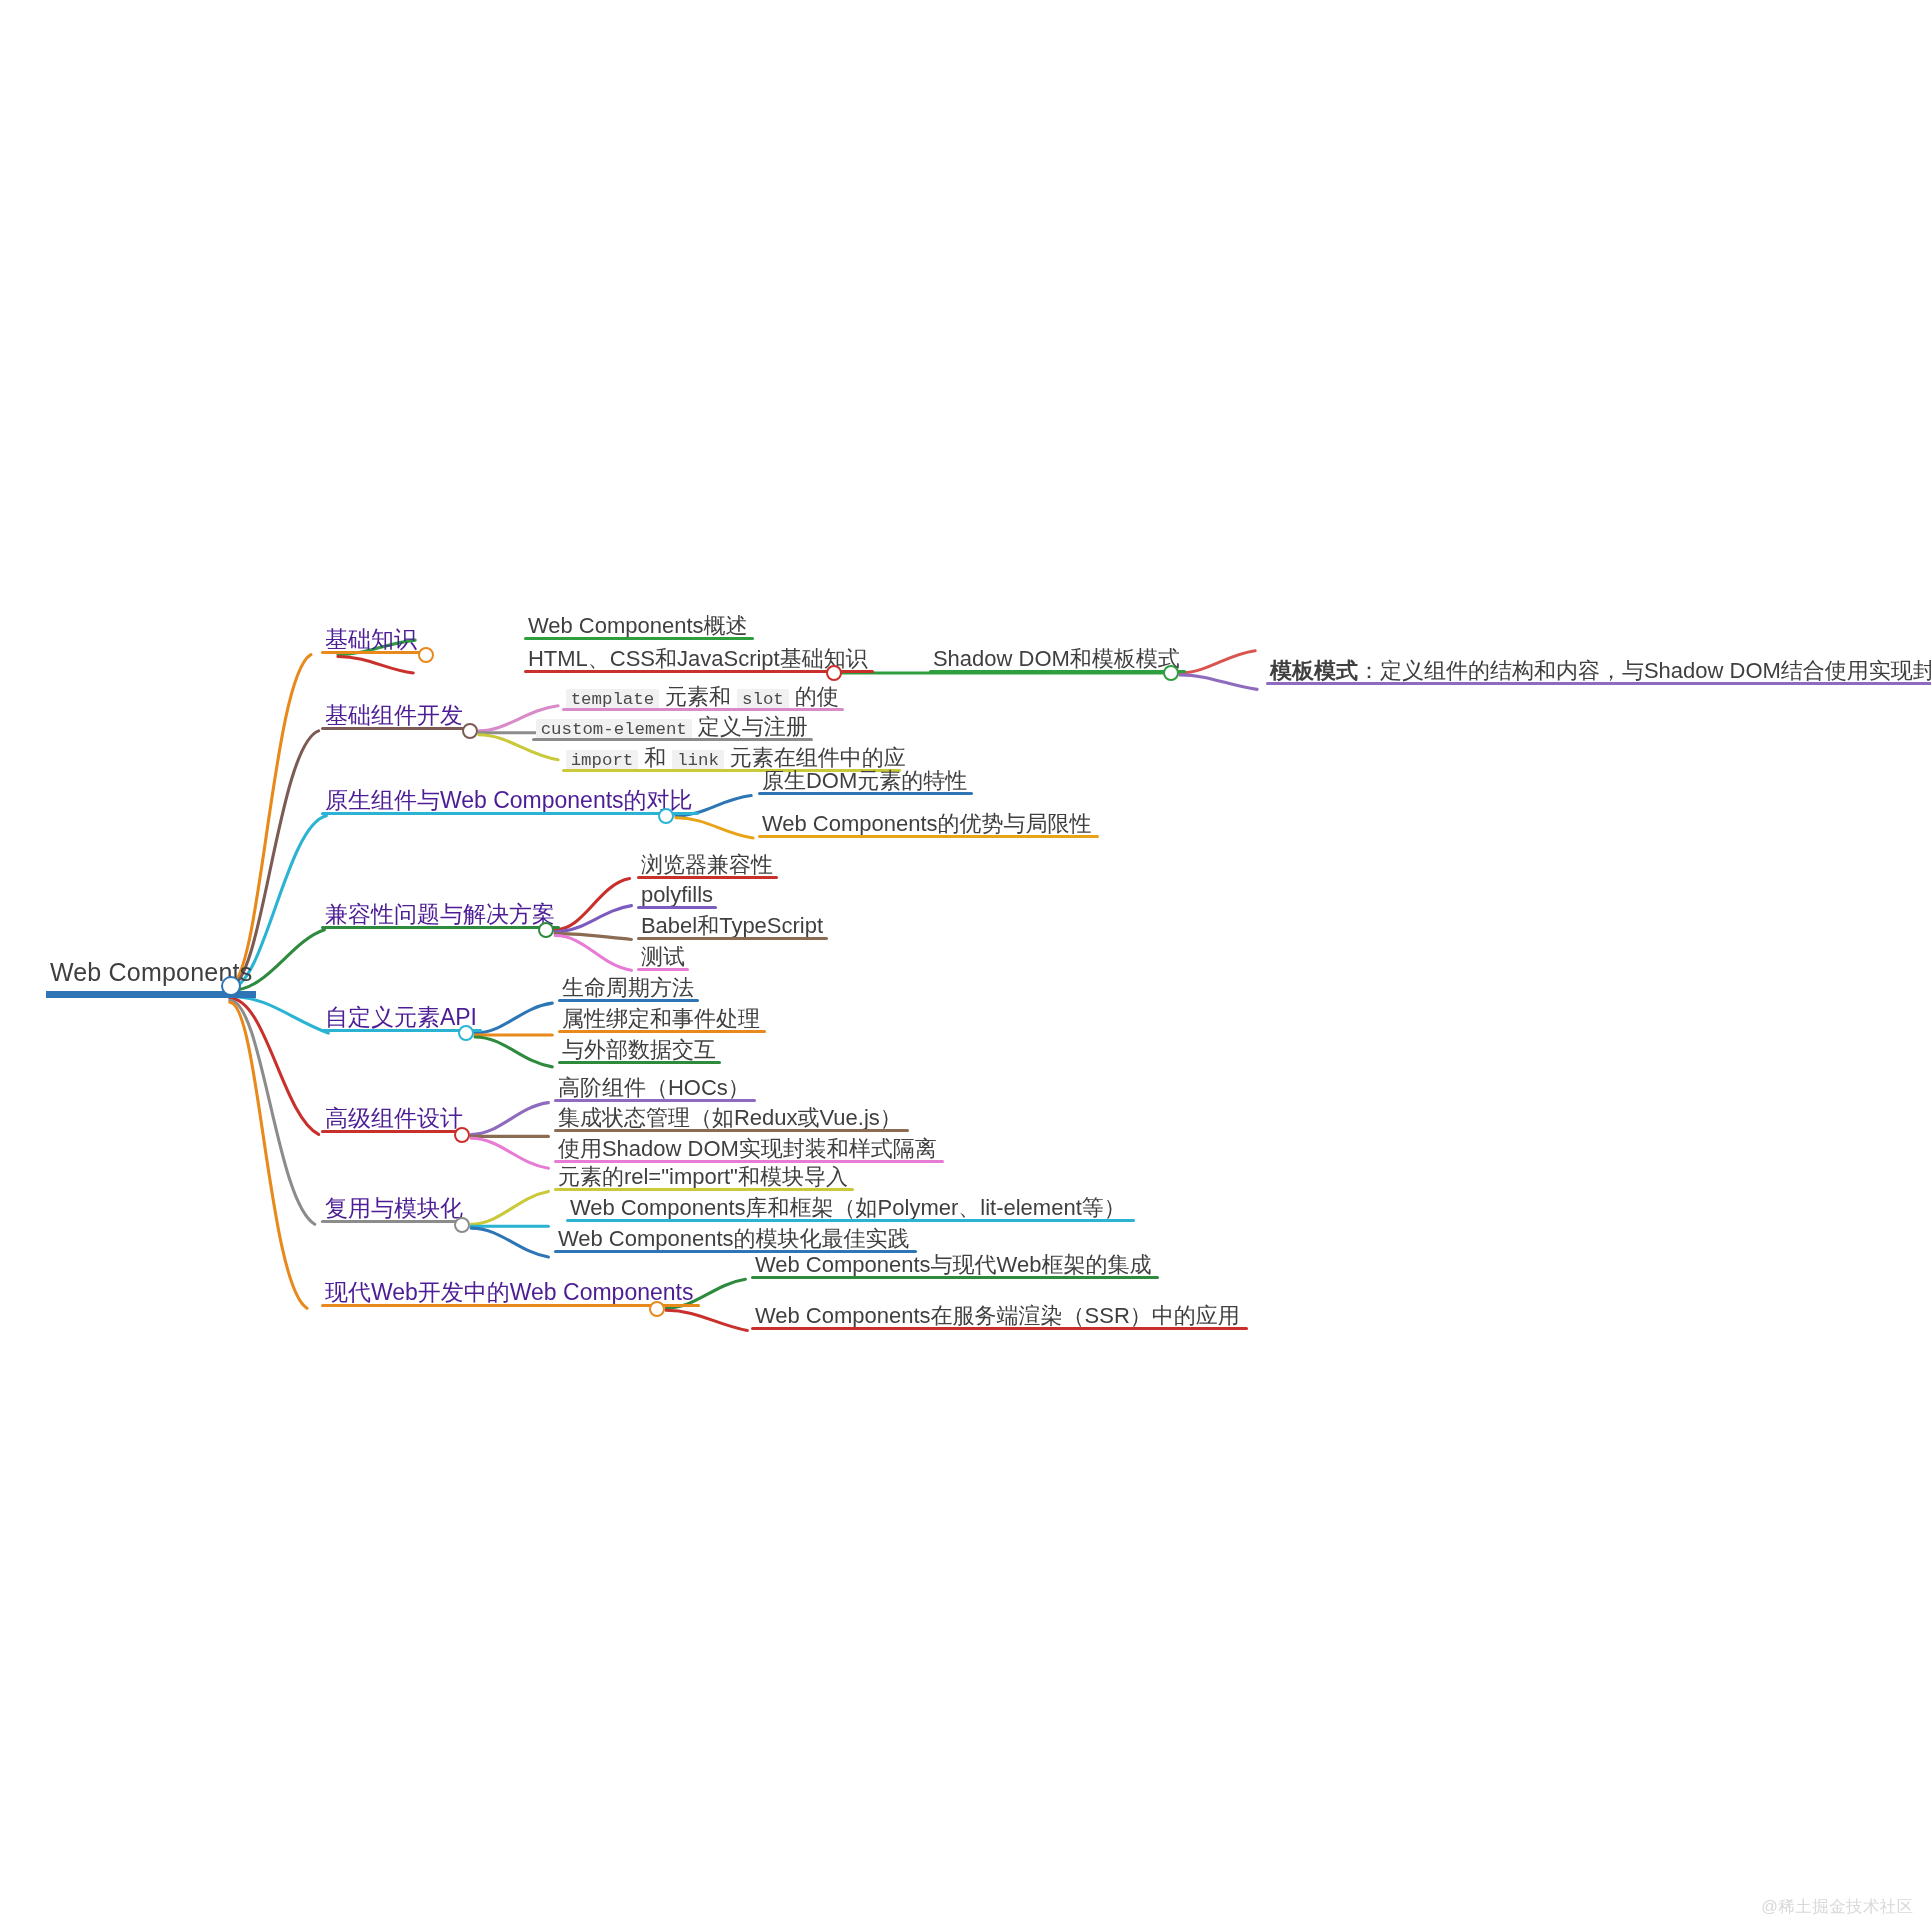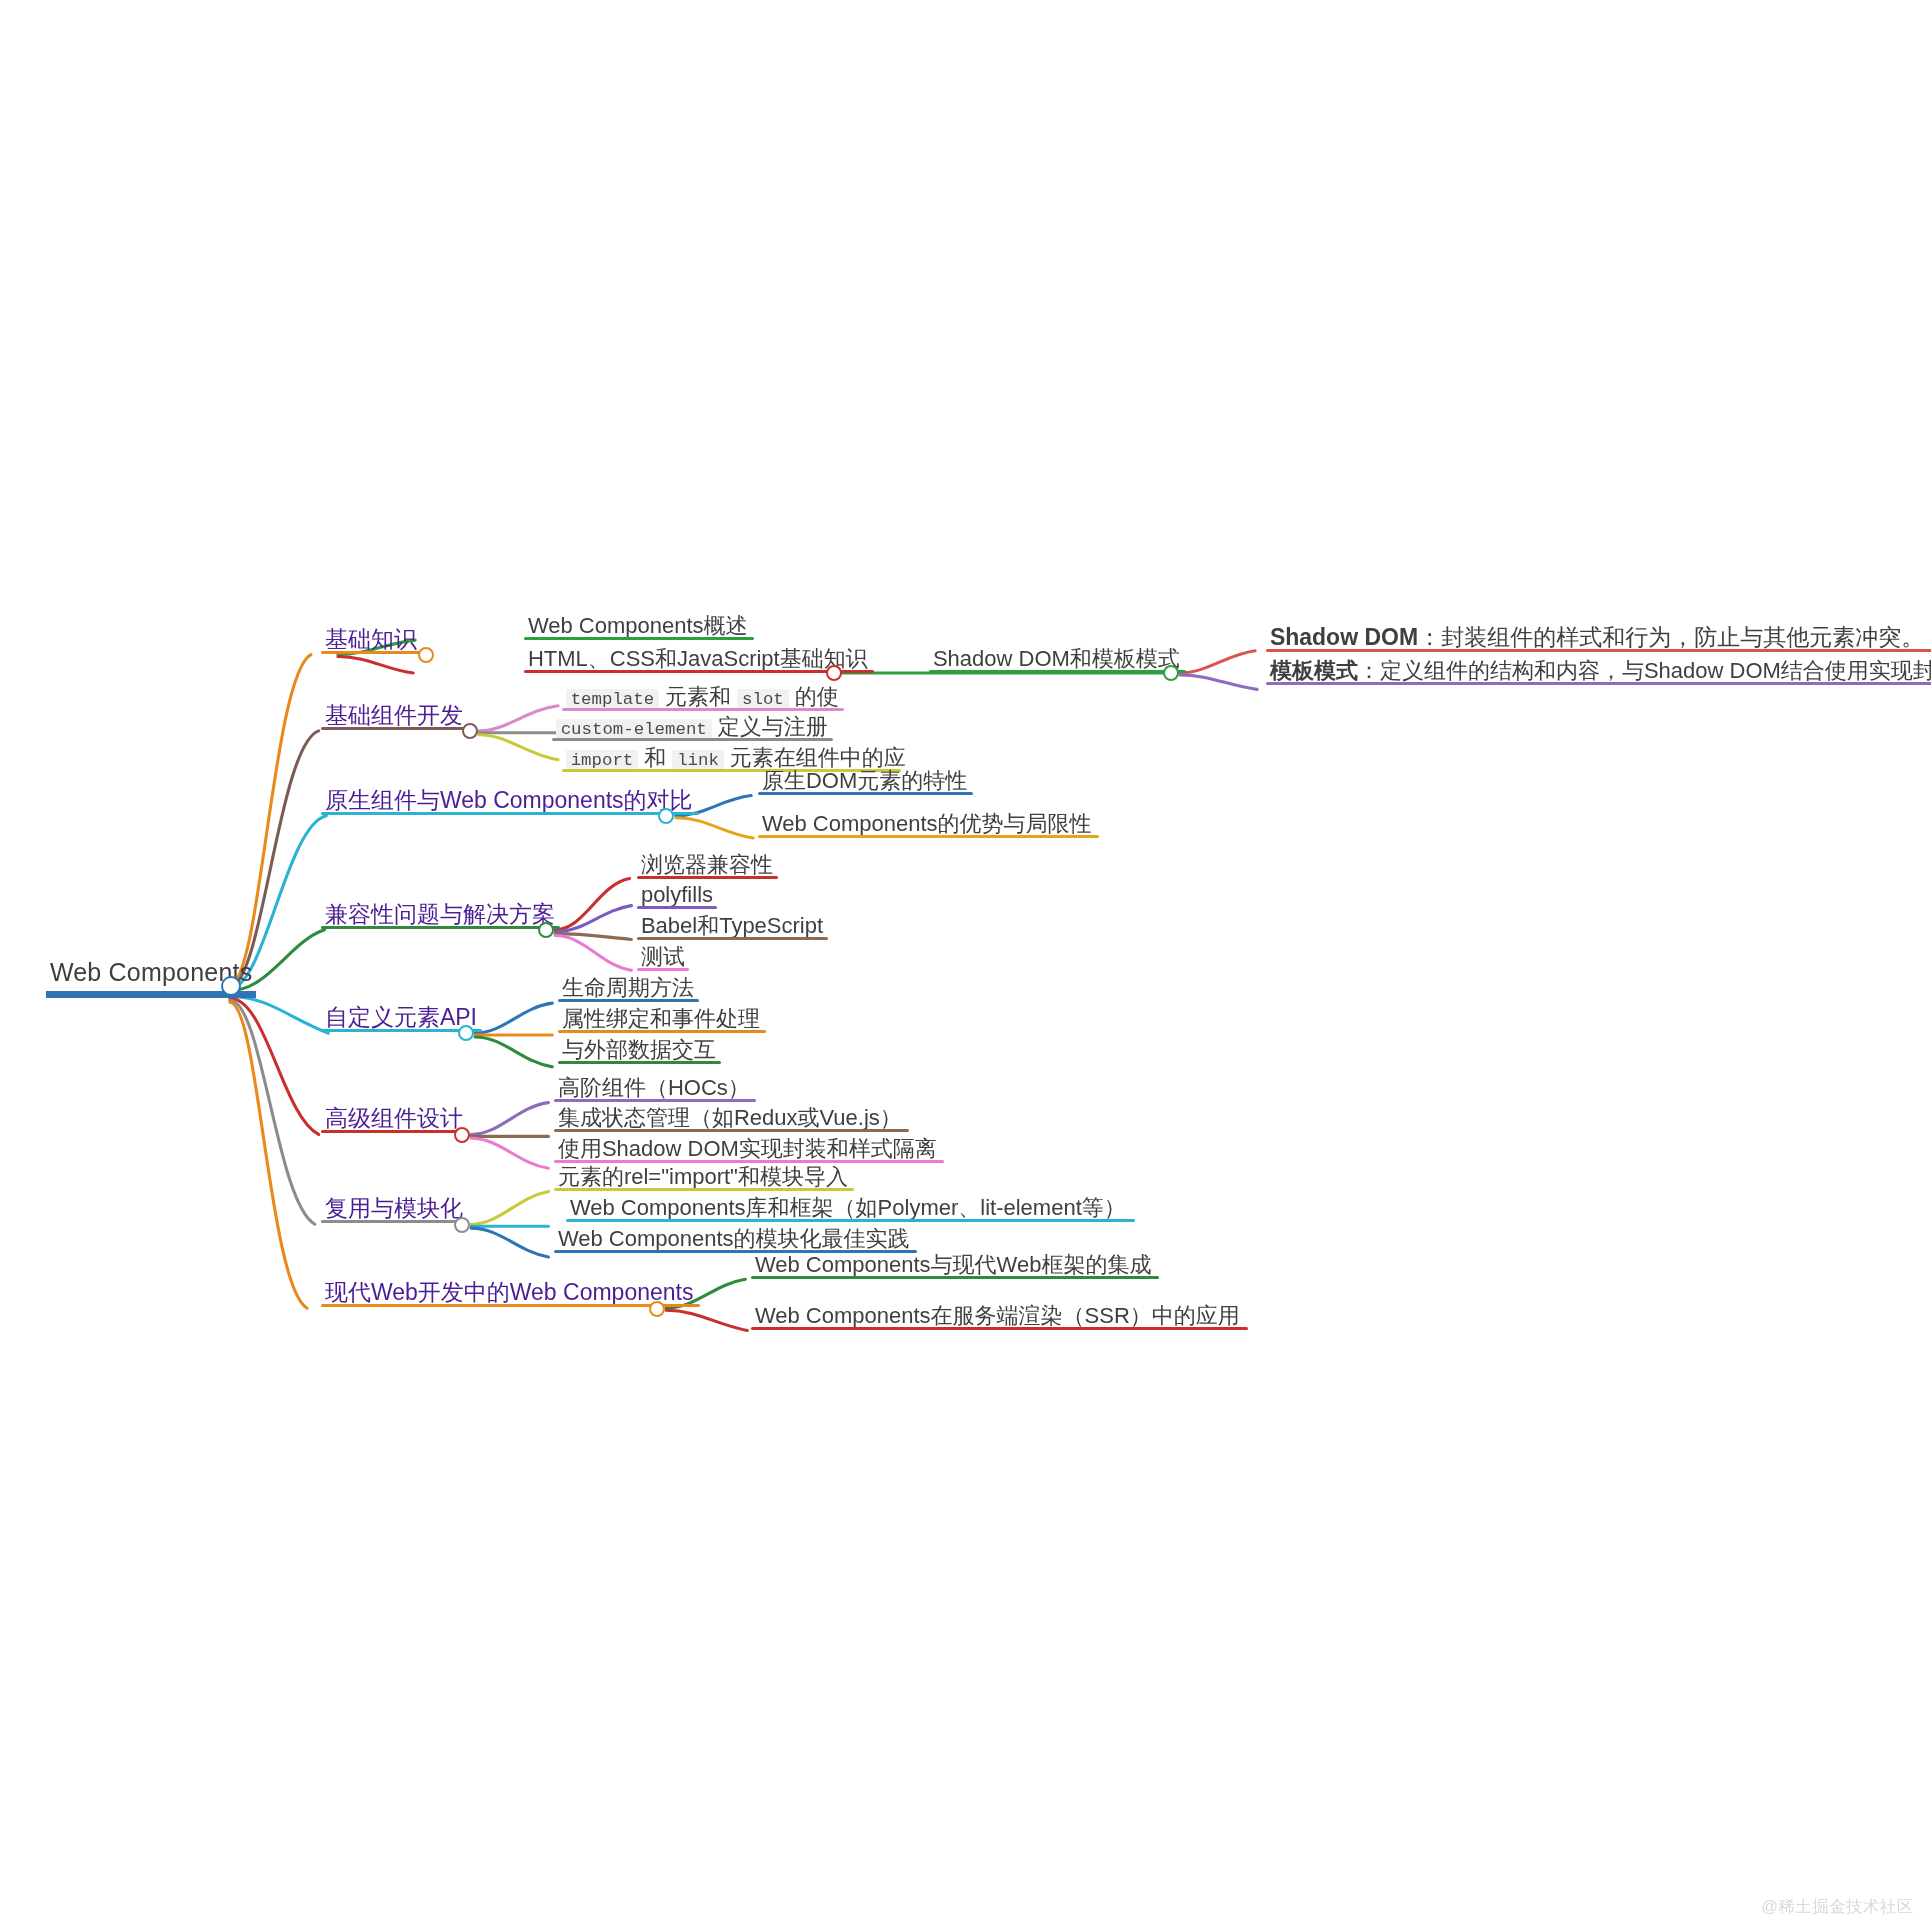--- a/index.html
+++ b/index.html
@@ -111,42 +111,38 @@
     <span class="underline" style="width: 350px; background: rgb(201, 48, 44);"></span>
   </div>
   <span class="dot" style="left:826px; top:665px; border-color:#C9302C;"></span>
 
   <div class="node lvl2" style="left:929px; top:648px;">
     <span class="txt">Shadow DOM和模板模式</span>
     <span class="underline" style="width: 257px; background: rgb(46, 158, 62);"></span>
   </div>
   <span class="dot" style="left:1163px; top:665px; border-color:#2E9E3E;"></span>
 
-  <div class="node lvl3 bold" style="left:1266px; top:626px;">
-    <span class="txt"><span class="strong">Shadow DOM</span><span>：封装组件的样式和行为，防止与其他元素冲突。</span></span>
-    <span class="underline" style="width: 667px; background: rgb(217, 83, 79);"></span>
-  </div>
 
   <div class="node lvl3" style="left:1266px; top:660px;">
     <span class="txt"><span class="strong">模板模式</span><span>：定义组件的结构和内容，与Shadow DOM结合使用实现封装。</span></span>
     <span class="underline" style="width: 723px; background: rgb(142, 107, 191);"></span>
   </div>
 
   <div class="node lvl1" style="left:321px; top:704px;">
     <span class="txt">基础组件开发</span>
     <span class="underline" style="width:147px;background:#7B5B53;"></span>
   </div>
   <span class="dot" style="left:462px; top:723px; border-color:#7B5B53;"></span>
 
   <div class="node lvl2" style="left:562px; top:686px;">
     <span class="txt"><code class="kw">template</code><span> 元素和 </span><code class="kw">slot</code><span> 的使</span></span>
     <span class="underline" style="width: 282px; background: rgb(217, 139, 201);"></span>
   </div>
 
-  <div class="node lvl2" style="left:552px; top:716px;">
+  <div class="node lvl2" style="left:532px; top:716px;">
     <span class="txt"><code class="kw">custom-element</code><span> 定义与注册</span></span>
     <span class="underline" style="width: 281px; background: rgb(140, 140, 140);"></span>
   </div>
 
   <div class="node lvl2" style="left:562px; top:747px;">
     <span class="txt"><code class="kw">import</code><span> 和 </span><code class="kw">link</code><span> 元素在组件中的应</span></span>
     <span class="underline" style="width: 339px; background: rgb(201, 201, 58);"></span>
   </div>
 
   <div class="node lvl1" style="left:321px; top:789px;">

